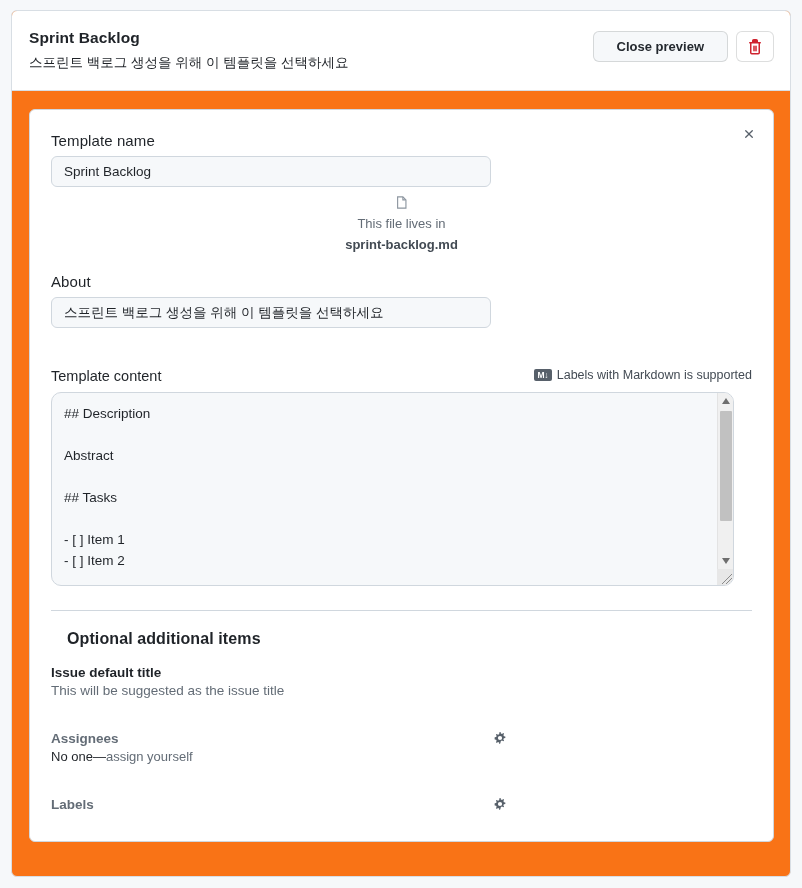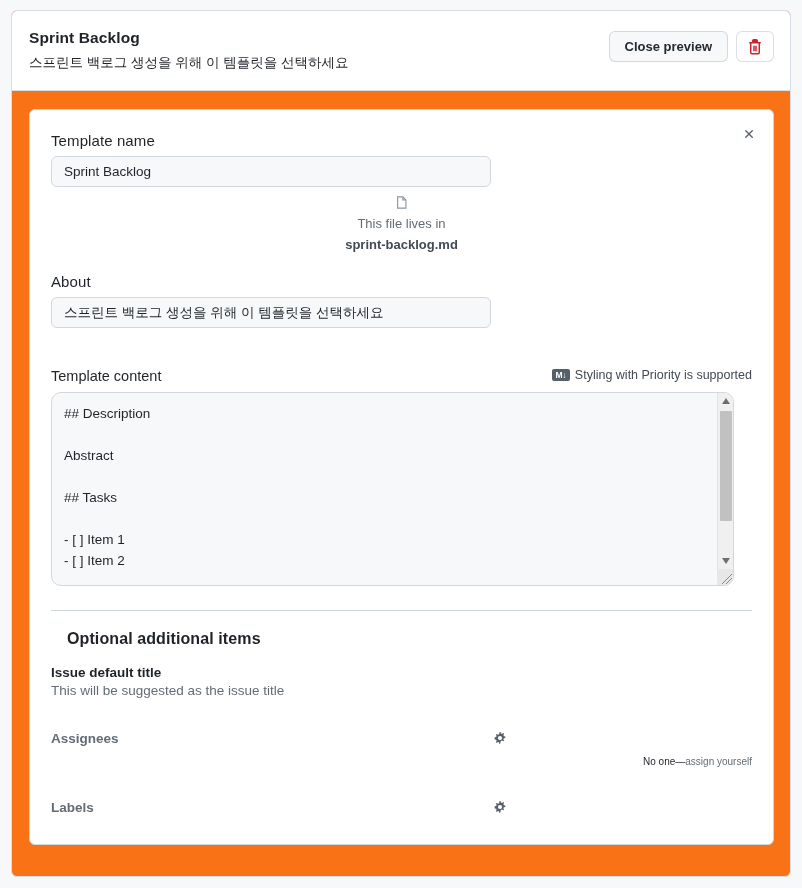--- a/index.html
+++ b/index.html
@@ -49,21 +49,21 @@
   }
   .header-actions { display: flex; gap: 8px; align-items: flex-start; padding-top: 4px; }
   .btn {
     font-family: inherit;
     font-size: 13px;
     font-weight: 600;
     color: #24292f;
     background: #f6f8fa;
     border: 1px solid rgba(27,31,36,.15);
     border-radius: 6px;
-    padding: 6px 15px;
+    padding: 6px 23px;
     height: 31px;
     line-height: 17px;
     cursor: pointer;
     white-space: nowrap;
   }
   .btn-danger {
     width: 38px;
     padding: 0;
     display: flex;
     align-items: center;
@@ -242,24 +242,23 @@
     gap: 10px;
   }
   .row-title {
     font-size: 13.5px;
     font-weight: 600;
     color: #636c76;
   }
   .gear { cursor: pointer; display: flex; width: 22px; height: 22px; align-items: center; justify-content: center; }
   .gear svg { display: block; }
   .assignee-text {
-    font-size: 10px;
-    color: #1f2328;
-    margin-top: 7px;
-    text-align: right;
+    font-size: 13px;
+    color: #1f2328;
+    margin-top: 0;
   }
   .assignee-text .link { color: #636c76; }
 
   .labels-row {
     display: flex;
     gap: 7px;
     margin-top: 9px;
     flex-wrap: wrap;
   }
   .label-pill {
@@ -322,21 +321,21 @@
 
         <div class="group group-about">
           <div class="field-label">About</div>
           <input class="text-input" type="text" value="스프린트 백로그 생성을 위해 이 템플릿을 선택하세요" style="">
         </div>
 
         <div class="content-head">
           <div class="content-title">Template content</div>
           <div class="md-note">
             <span class="md-badge">M↓</span>
-            <span>Styling with Priority is supported</span>
+            <span>Labels with Markdown is supported</span>
           </div>
         </div>
 
         <div class="ta-wrap">
           <div class="ta-text">## Description
 
 Abstract
 
 ## Tasks
 

